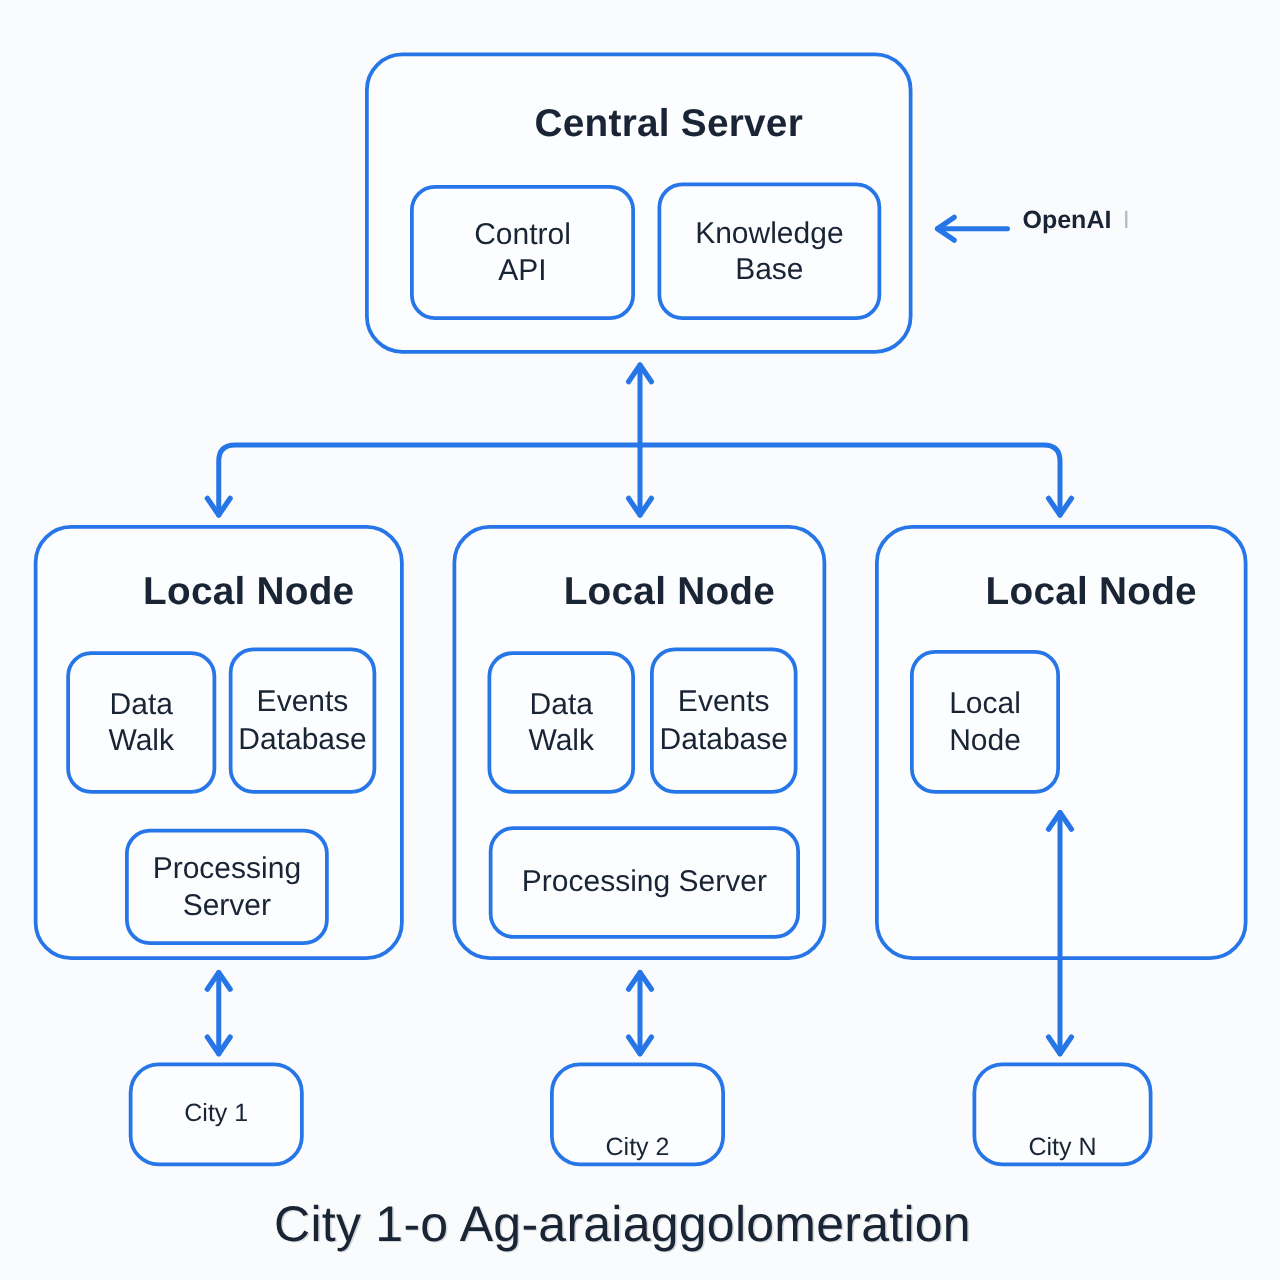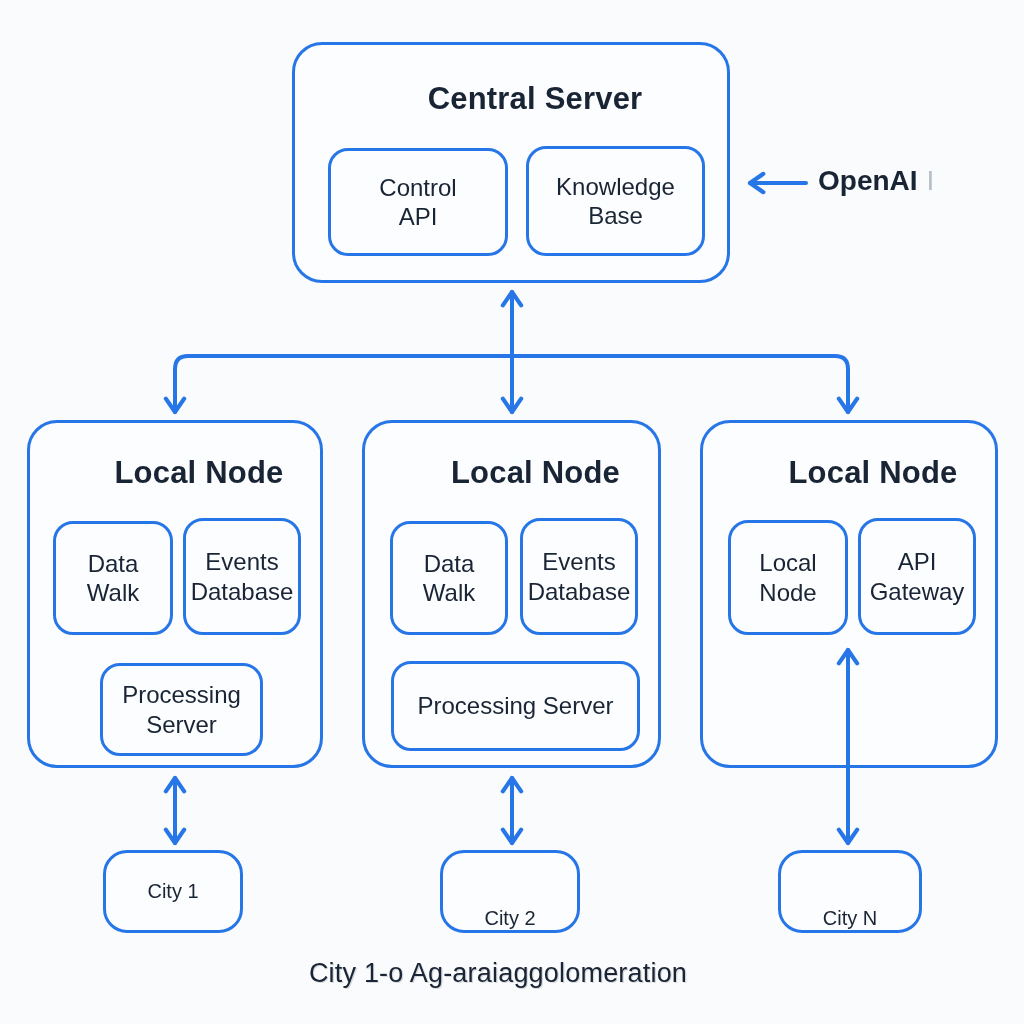--- a/index.html
+++ b/index.html
@@ -63,36 +63,36 @@
     display: flex;
     align-items: center;
     justify-content: center;
     font-size: 20px;
     font-weight: 500;
   }
   .external-label {
     position: absolute;
     left: 818px;
     top: 165px;
-    font-size: 28px;
+    font-size: 20px;
     font-weight: 600;
     white-space: nowrap;
   }
   .external-label .cursor {
     color: var(--muted);
     font-weight: 500;
     margin-left: 9px;
   }
   .caption {
     position: absolute;
     left: 0;
     right: 28px;
     top: 958px;
     text-align: center;
-    font-size: 27px;
+    font-size: 40px;
     font-weight: 500;
     letter-spacing: 0.2px;
     text-shadow: 1.2px 0.5px 0 rgba(120,130,145,0.28);
   }
   svg.connectors {
     position: absolute;
     inset: 0;
     pointer-events: none;
   }
   .connector {
@@ -152,23 +152,20 @@
     <div class="module" style="left:26px; top:238px; width:249px; height:90px;">
       <span class="label" style="width:auto;">Processing Server</span>
     </div>
   </div>
 
   <div class="big-box" style="left:700px; top:420px; width:298px; height:348px;">
     <div class="box-title">Local Node</div>
     <div class="module" style="left:25px; top:97px; width:120px; height:115px;">
       <span class="label">Local Node</span>
     </div>
-    <div class="module" style="left:155px; top:95px; width:118px; height:117px;">
-      <span class="label">API Gateway</span>
-    </div>
   </div>
 
   <div class="city" style="left:103px; width:140px;">
     <span>City 1</span>
   </div>
   <div class="city" style="left:440px; width:140px;align-items:flex-end;">
     <span>City 2</span>
   </div>
   <div class="city" style="left:778px; width:144px;align-items:flex-end;">
     <span>City N</span>

